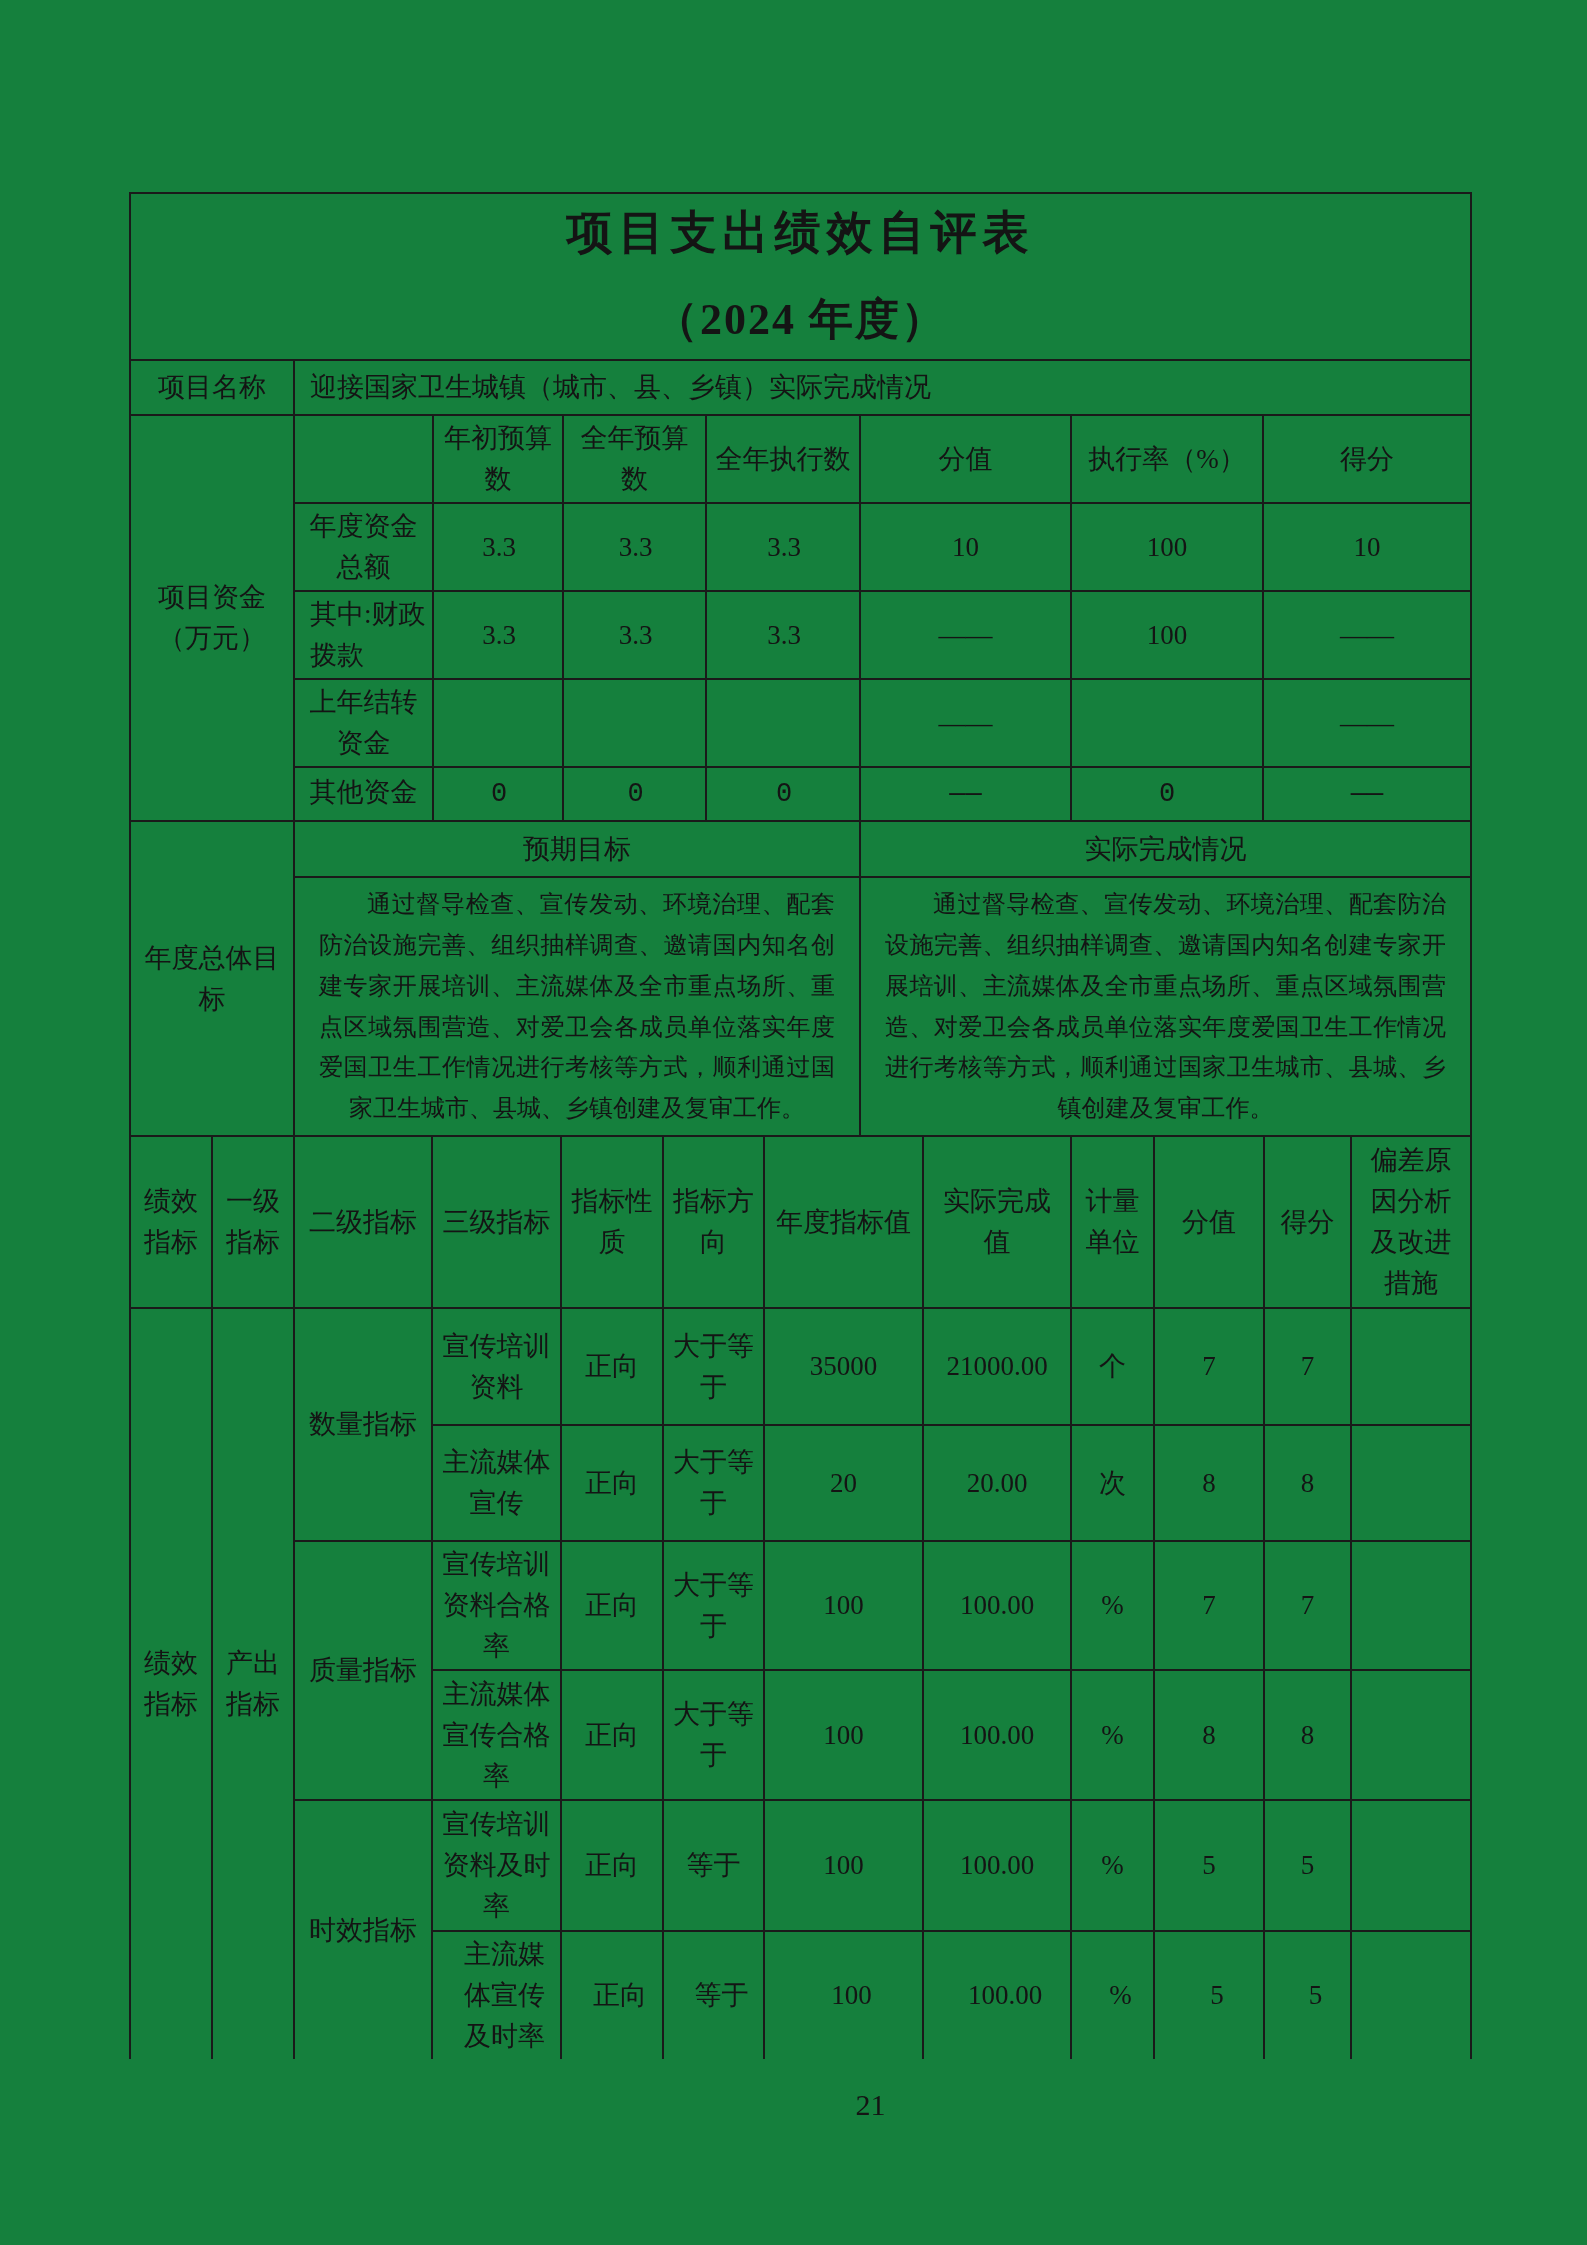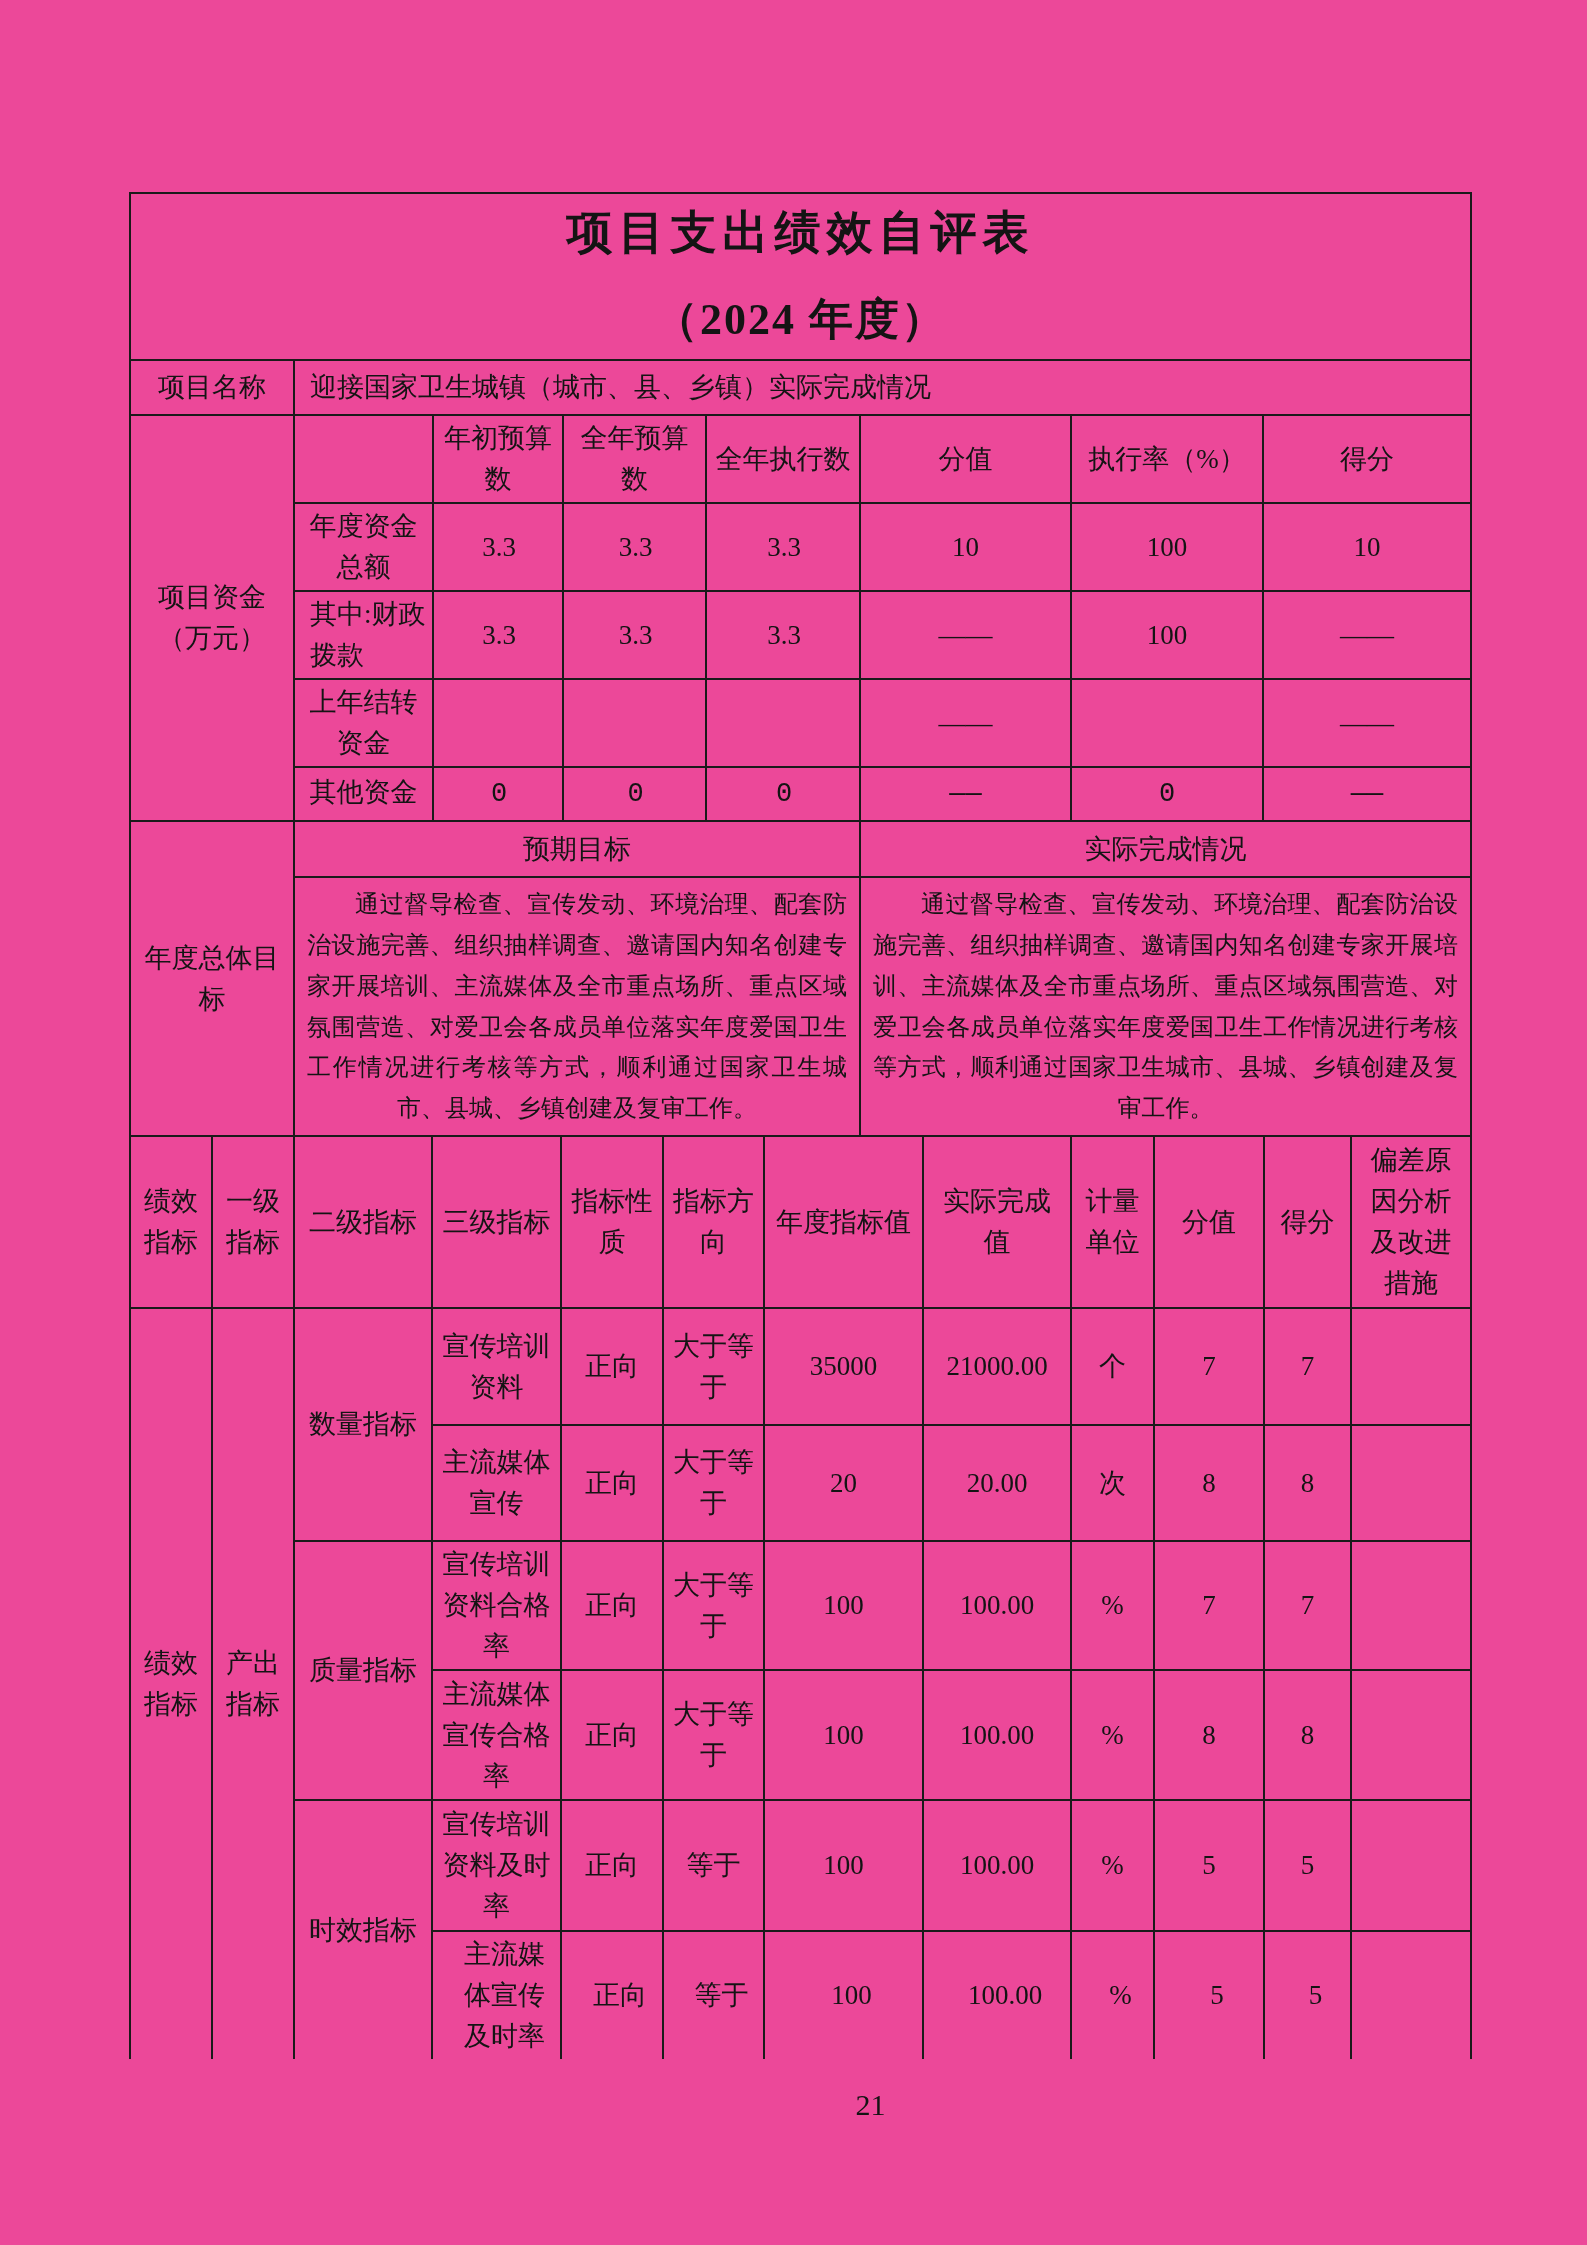--- a/index.html
+++ b/index.html
@@ -1,21 +1,21 @@
 <!DOCTYPE html>
 <html><head>
 <meta charset="utf-8">
 <style>
   html,body{margin:0;padding:0;background:#ffffff;}
   body{
     width:1587px;height:2245px;position:relative;
     font-family:"Liberation Serif","DejaVu Serif",serif;
     color:#141414;
   }
-  .sheet{position:absolute;left:0;top:0;width:1587px;height:2245px;overflow:hidden;background:#ec4899;}
+  .sheet{position:absolute;left:0;top:0;width:1587px;height:2245px;overflow:hidden;background:#15803d;}
   .stack{position:absolute;left:129px;top:192px;width:1341px;}
   table{border-collapse:collapse;table-layout:fixed;width:1341px;margin-top:-2px;}
   table.first{margin-top:0;}
   td,th{
     border:2px solid #1a1a1a;
     font-size:27px;line-height:1.52;
     font-weight:normal;
     text-align:center;vertical-align:middle;
     padding:2px 6px;overflow:hidden;
     word-break:break-all;
@@ -39,21 +39,21 @@
   .h115 td{height:111px;}
   .h114 td{height:110px;}
   .h123 td{height:119px;}
   .h128 td{height:124px;}
   .h129 td{height:125px;}
   .h108 td{height:104px;padding-left:22px;}
   
   .goal-text{
     font-size:24px;line-height:1.70;
     text-align:justify;text-align-last:center;
-    text-indent:2em;padding:6px 12px;
+    text-indent:2em;padding:6px 24px;
   }
   
   tr.cut td{border-bottom:none;}
   td.nobot{border-bottom:none;}
   table.ind{border-bottom:none;}
   .page-number{
     position:absolute;left:129px;top:2088px;width:1483px;
     text-align:center;font-size:30px;
   }
 </style>

